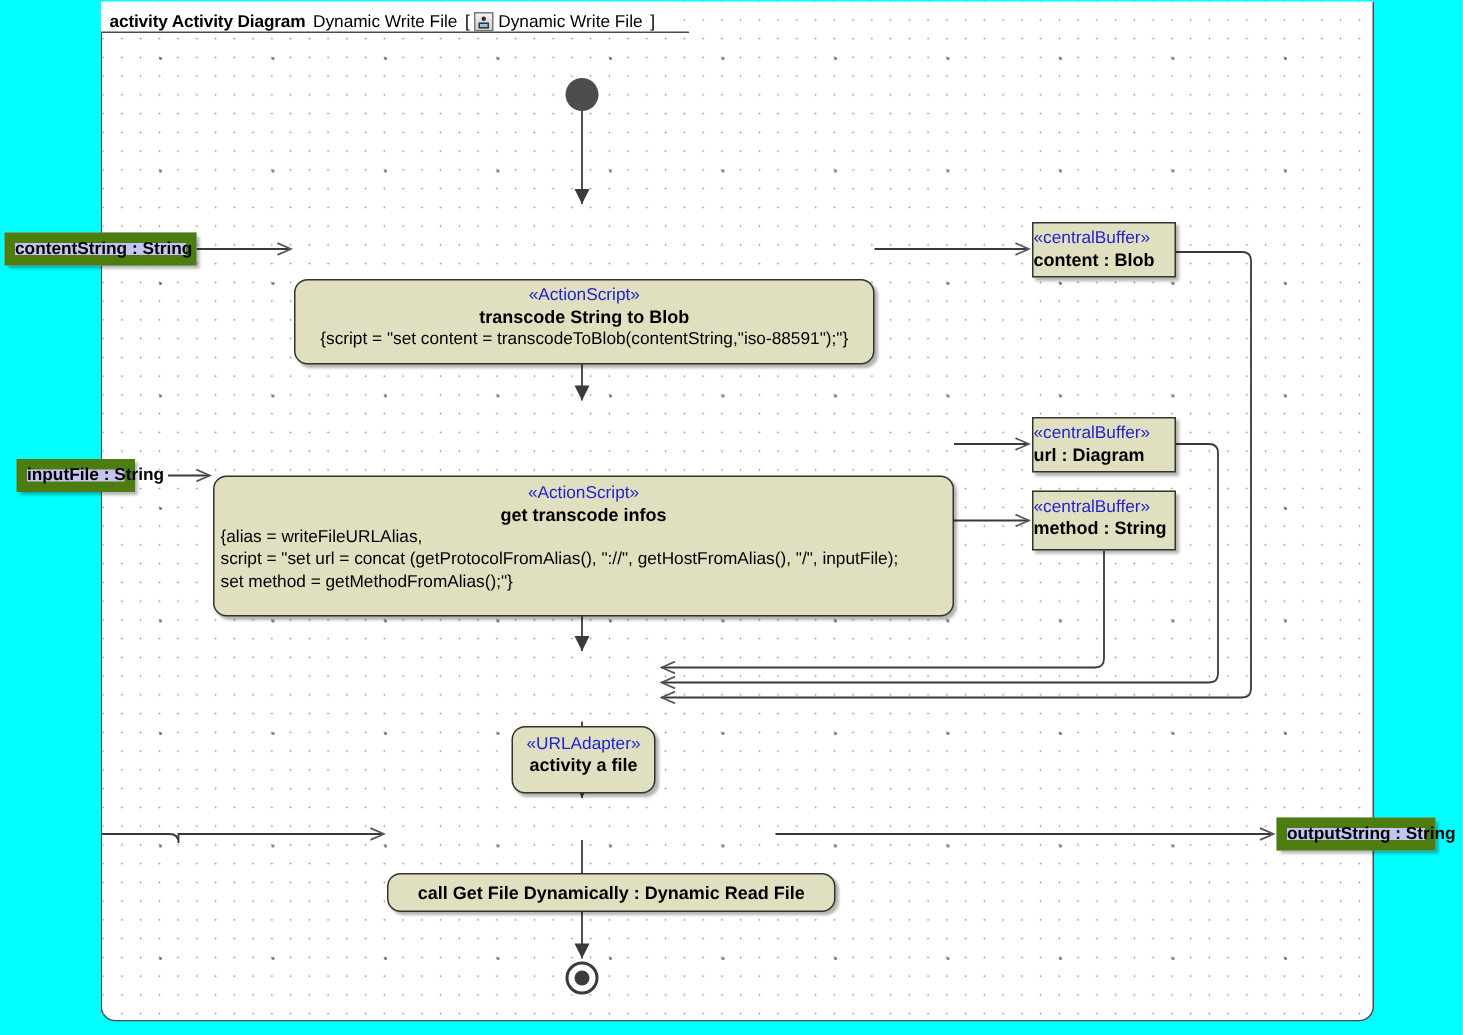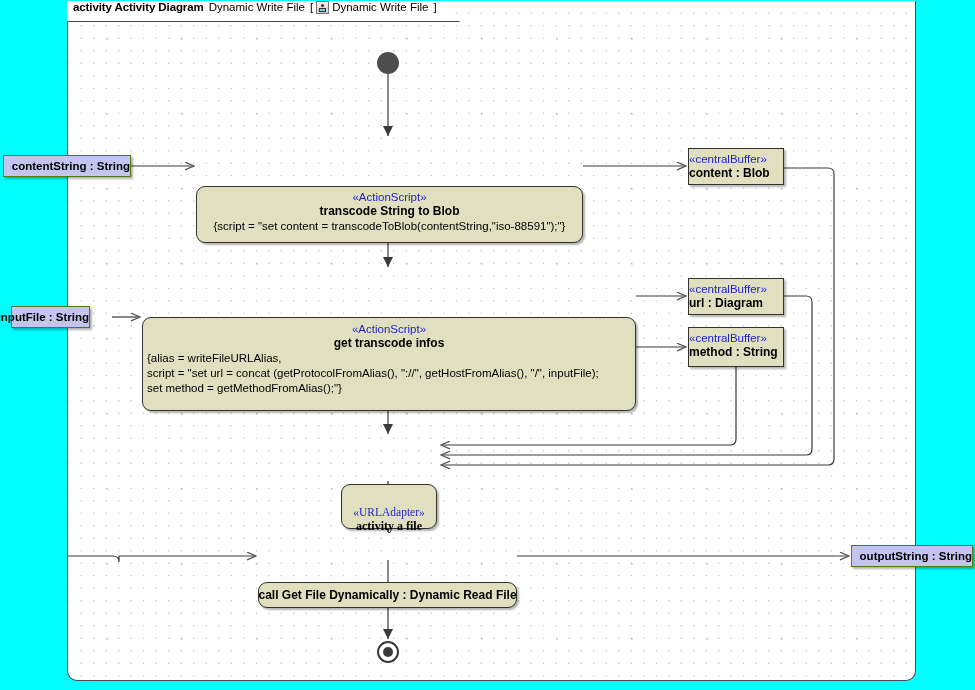--- a/index.html
+++ b/index.html
@@ -46,21 +46,21 @@
     left: 67px;
     top: 1px;
     height: 21px;
     background: #FFFFFF;
     border: 1px solid #4a4a4a;
     border-top: none;
     border-left: none;
     box-sizing: border-box;
     padding: 0 22px 0 6px;
     display: flex;
-    align-items: flex-start;
+    align-items: flex-end;
     white-space: nowrap;
     font-size: 11.5px;
     color: #000;
     clip-path: polygon(0 0, calc(100% - 14px) 0, 100% 100%, 0 100%);
   }
   #frame-title .kw {
     font-weight: bold;
     letter-spacing: -0.1px;
   }
   #frame-title .nm { margin-left: 5px; }
@@ -134,27 +134,26 @@
   
   #act-deploy {
     left: 142px; top: 269px; width: 494px; height: 94px;
     padding-top: 4px;
   }
   #act-deploy .script { padding-left: 4px; }
 
   
   #act-urladapter {
     left: 341px; top: 436px; width: 96px; height: 45px;
-    padding-top: 20px;
-    font-family: Liberation Serif, serif;
+    padding-top: 4px;
   }
 
   
   #act-call {
-    left: 258px; top: 534px; width: 259px; height: 26px;
+    left: 258px; top: 534px; width: 299px; height: 26px;
     display: flex; align-items: center; justify-content: center;
   }
 
   
   .buffer {
     position: absolute;
     box-sizing: border-box;
     background: #E0E0C0;
     border: 1px solid #33332b;
     box-shadow: 2px 2px 2px rgba(0,0,0,0.30);
@@ -162,33 +161,33 @@
   }
   #buf-content { left: 688px; top: 148px; width: 96px; height: 37px; }
   #buf-url     { left: 688px; top: 278px; width: 96px; height: 37px; }
   #buf-method  { left: 688px; top: 327px; width: 96px; height: 40px; }
 
   
   .param {
     position: absolute;
     box-sizing: border-box;
     background: #C4C4F0;
-    border: 1px solid #4d7c0f;
+    border: 7px solid #4d7c0f;
     box-shadow: 2px 2px 2px rgba(0,0,0,0.30);
     font-weight: bold;
     font-size: 11.5px;
     color: #000;
     display: flex;
     align-items: center;
-    justify-content: flex-end;
+    justify-content: flex-start;
     white-space: nowrap;
   }
   #par-content { left: 3px;   top: 155px; width: 128px; height: 22px; }
   #par-input   { left: 11px;  top: 306px; width: 79px; height: 22px; }
-  #par-output  { left: 851px; top: 545px; width: 122px; height: 22px; }
+  #par-output  { left: 851px; top: 545px; width: 106px; height: 22px; }
 
   
   #initial-node {
     position: absolute;
     left: 377px; top: 52px;
     width: 22px; height: 22px;
     border-radius: 50%;
     background: #4d4d4d;
   }
   #final-node {

